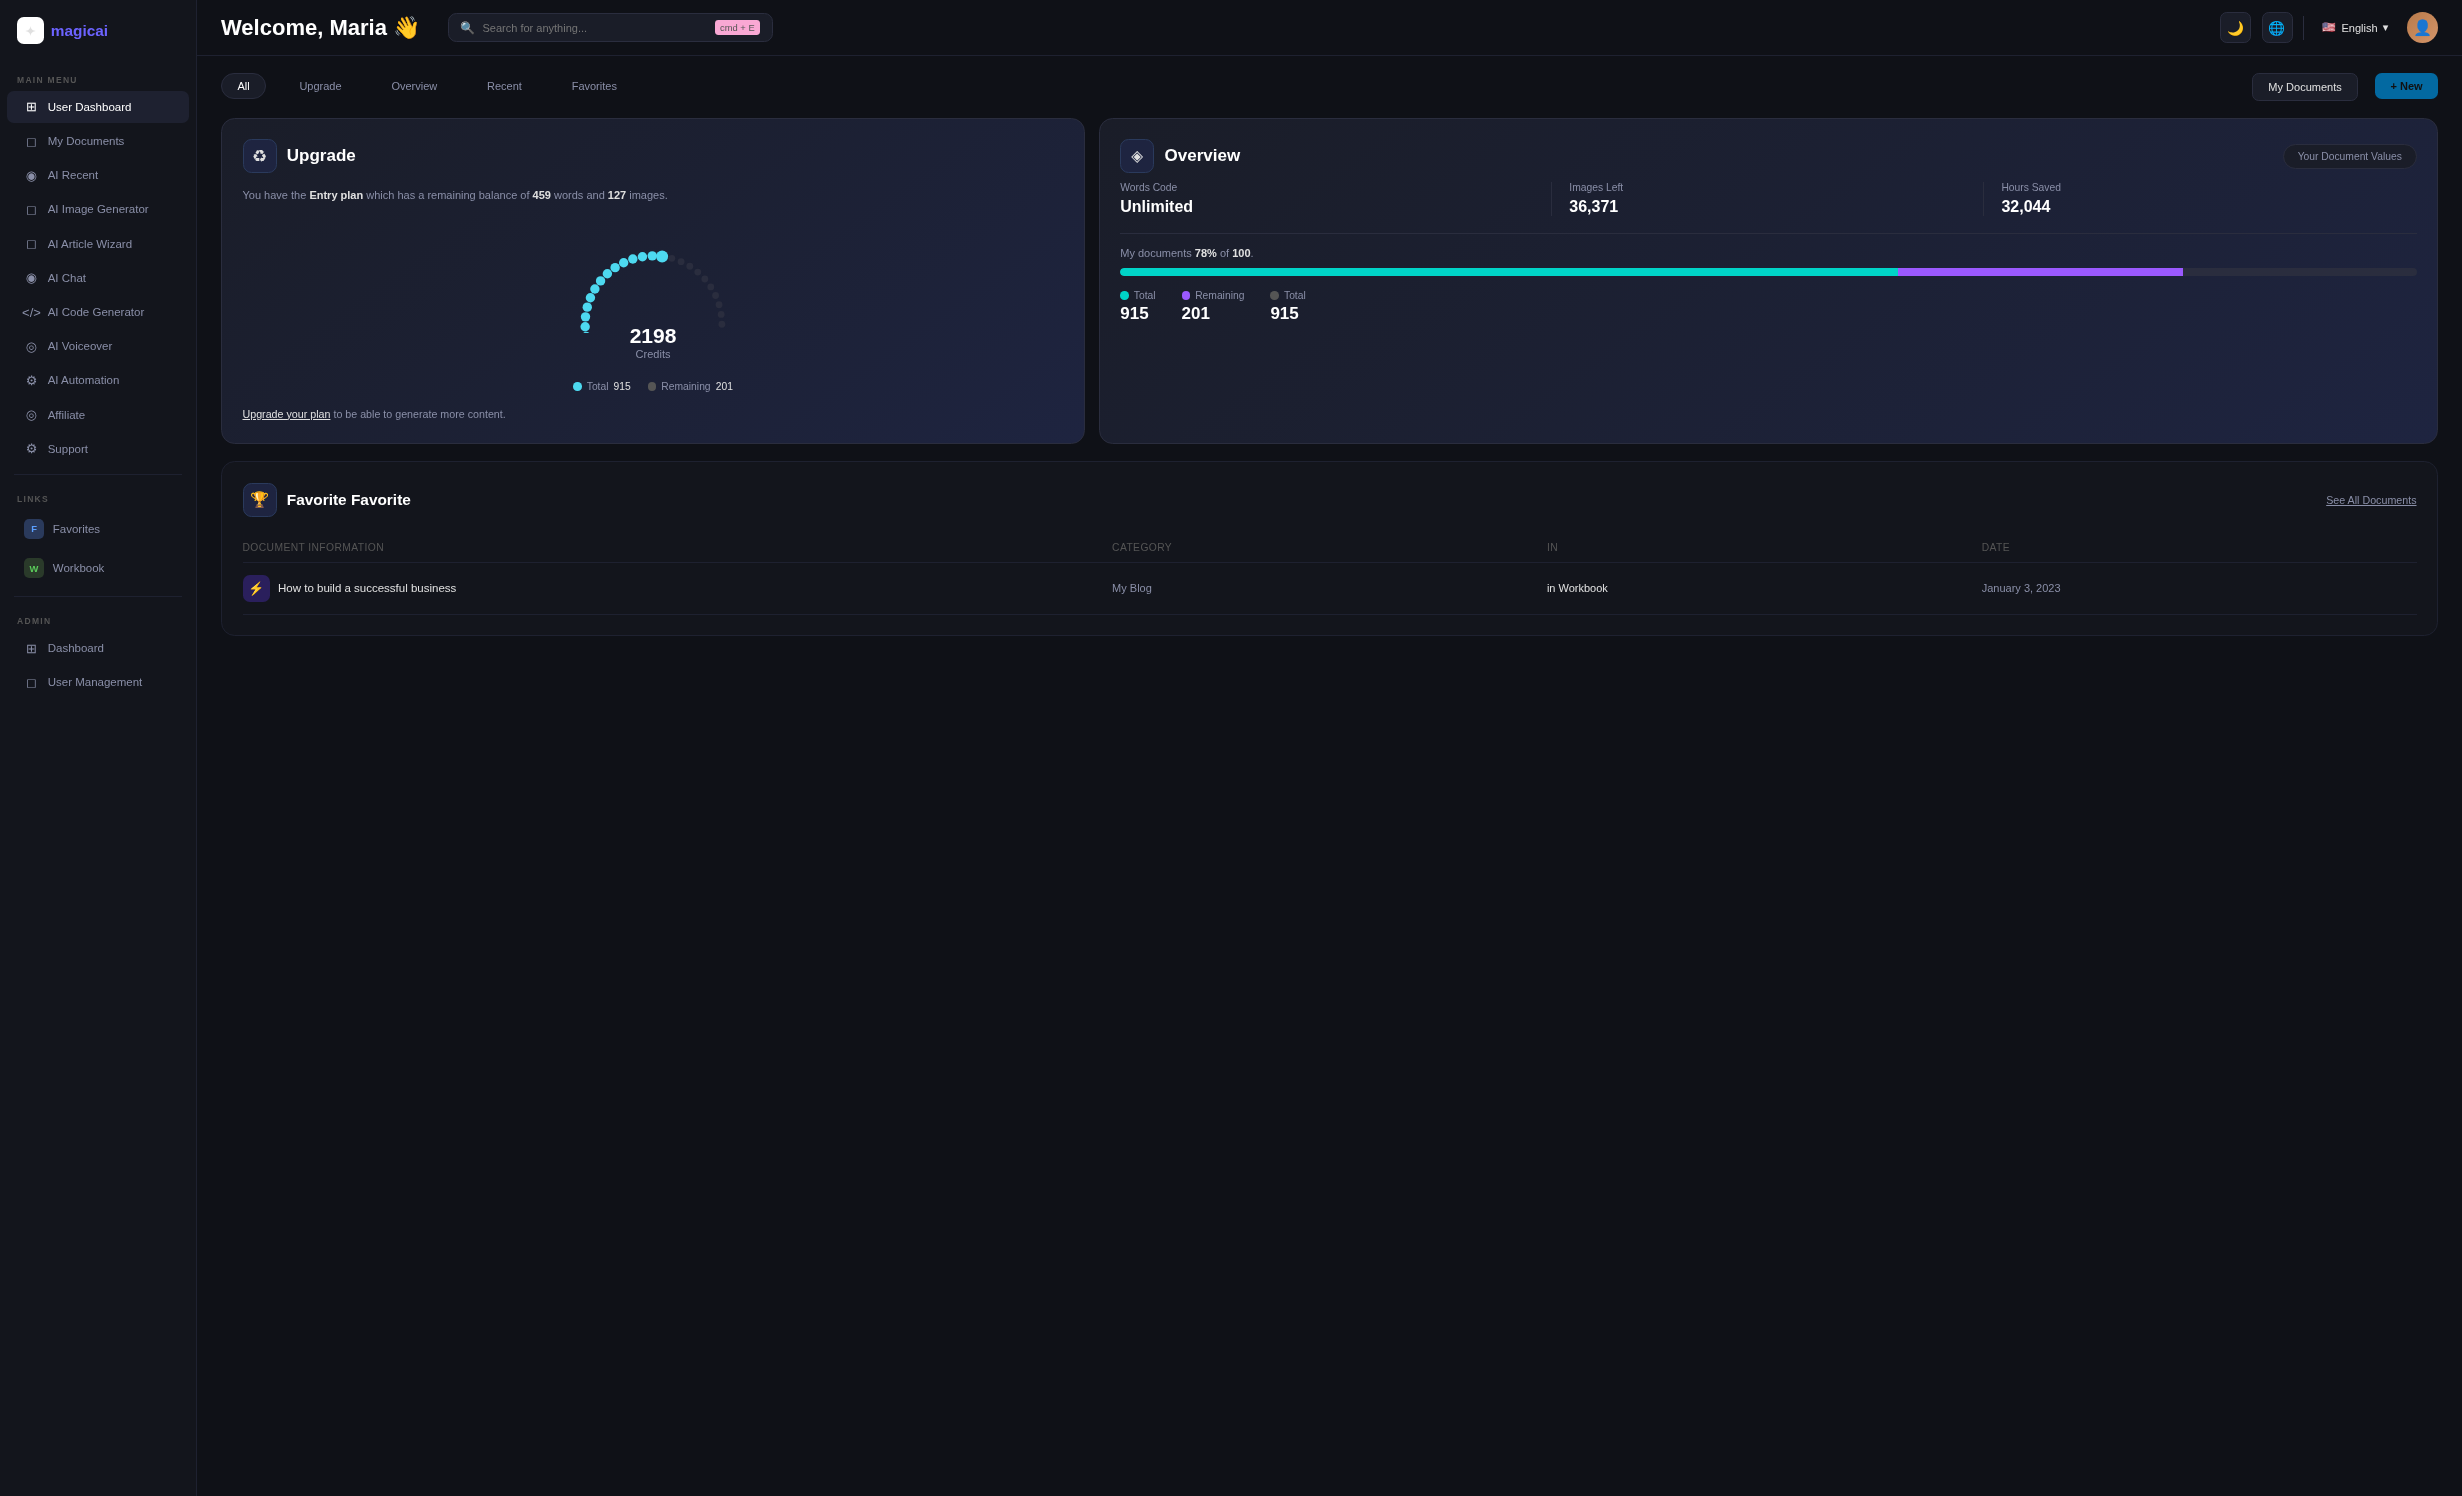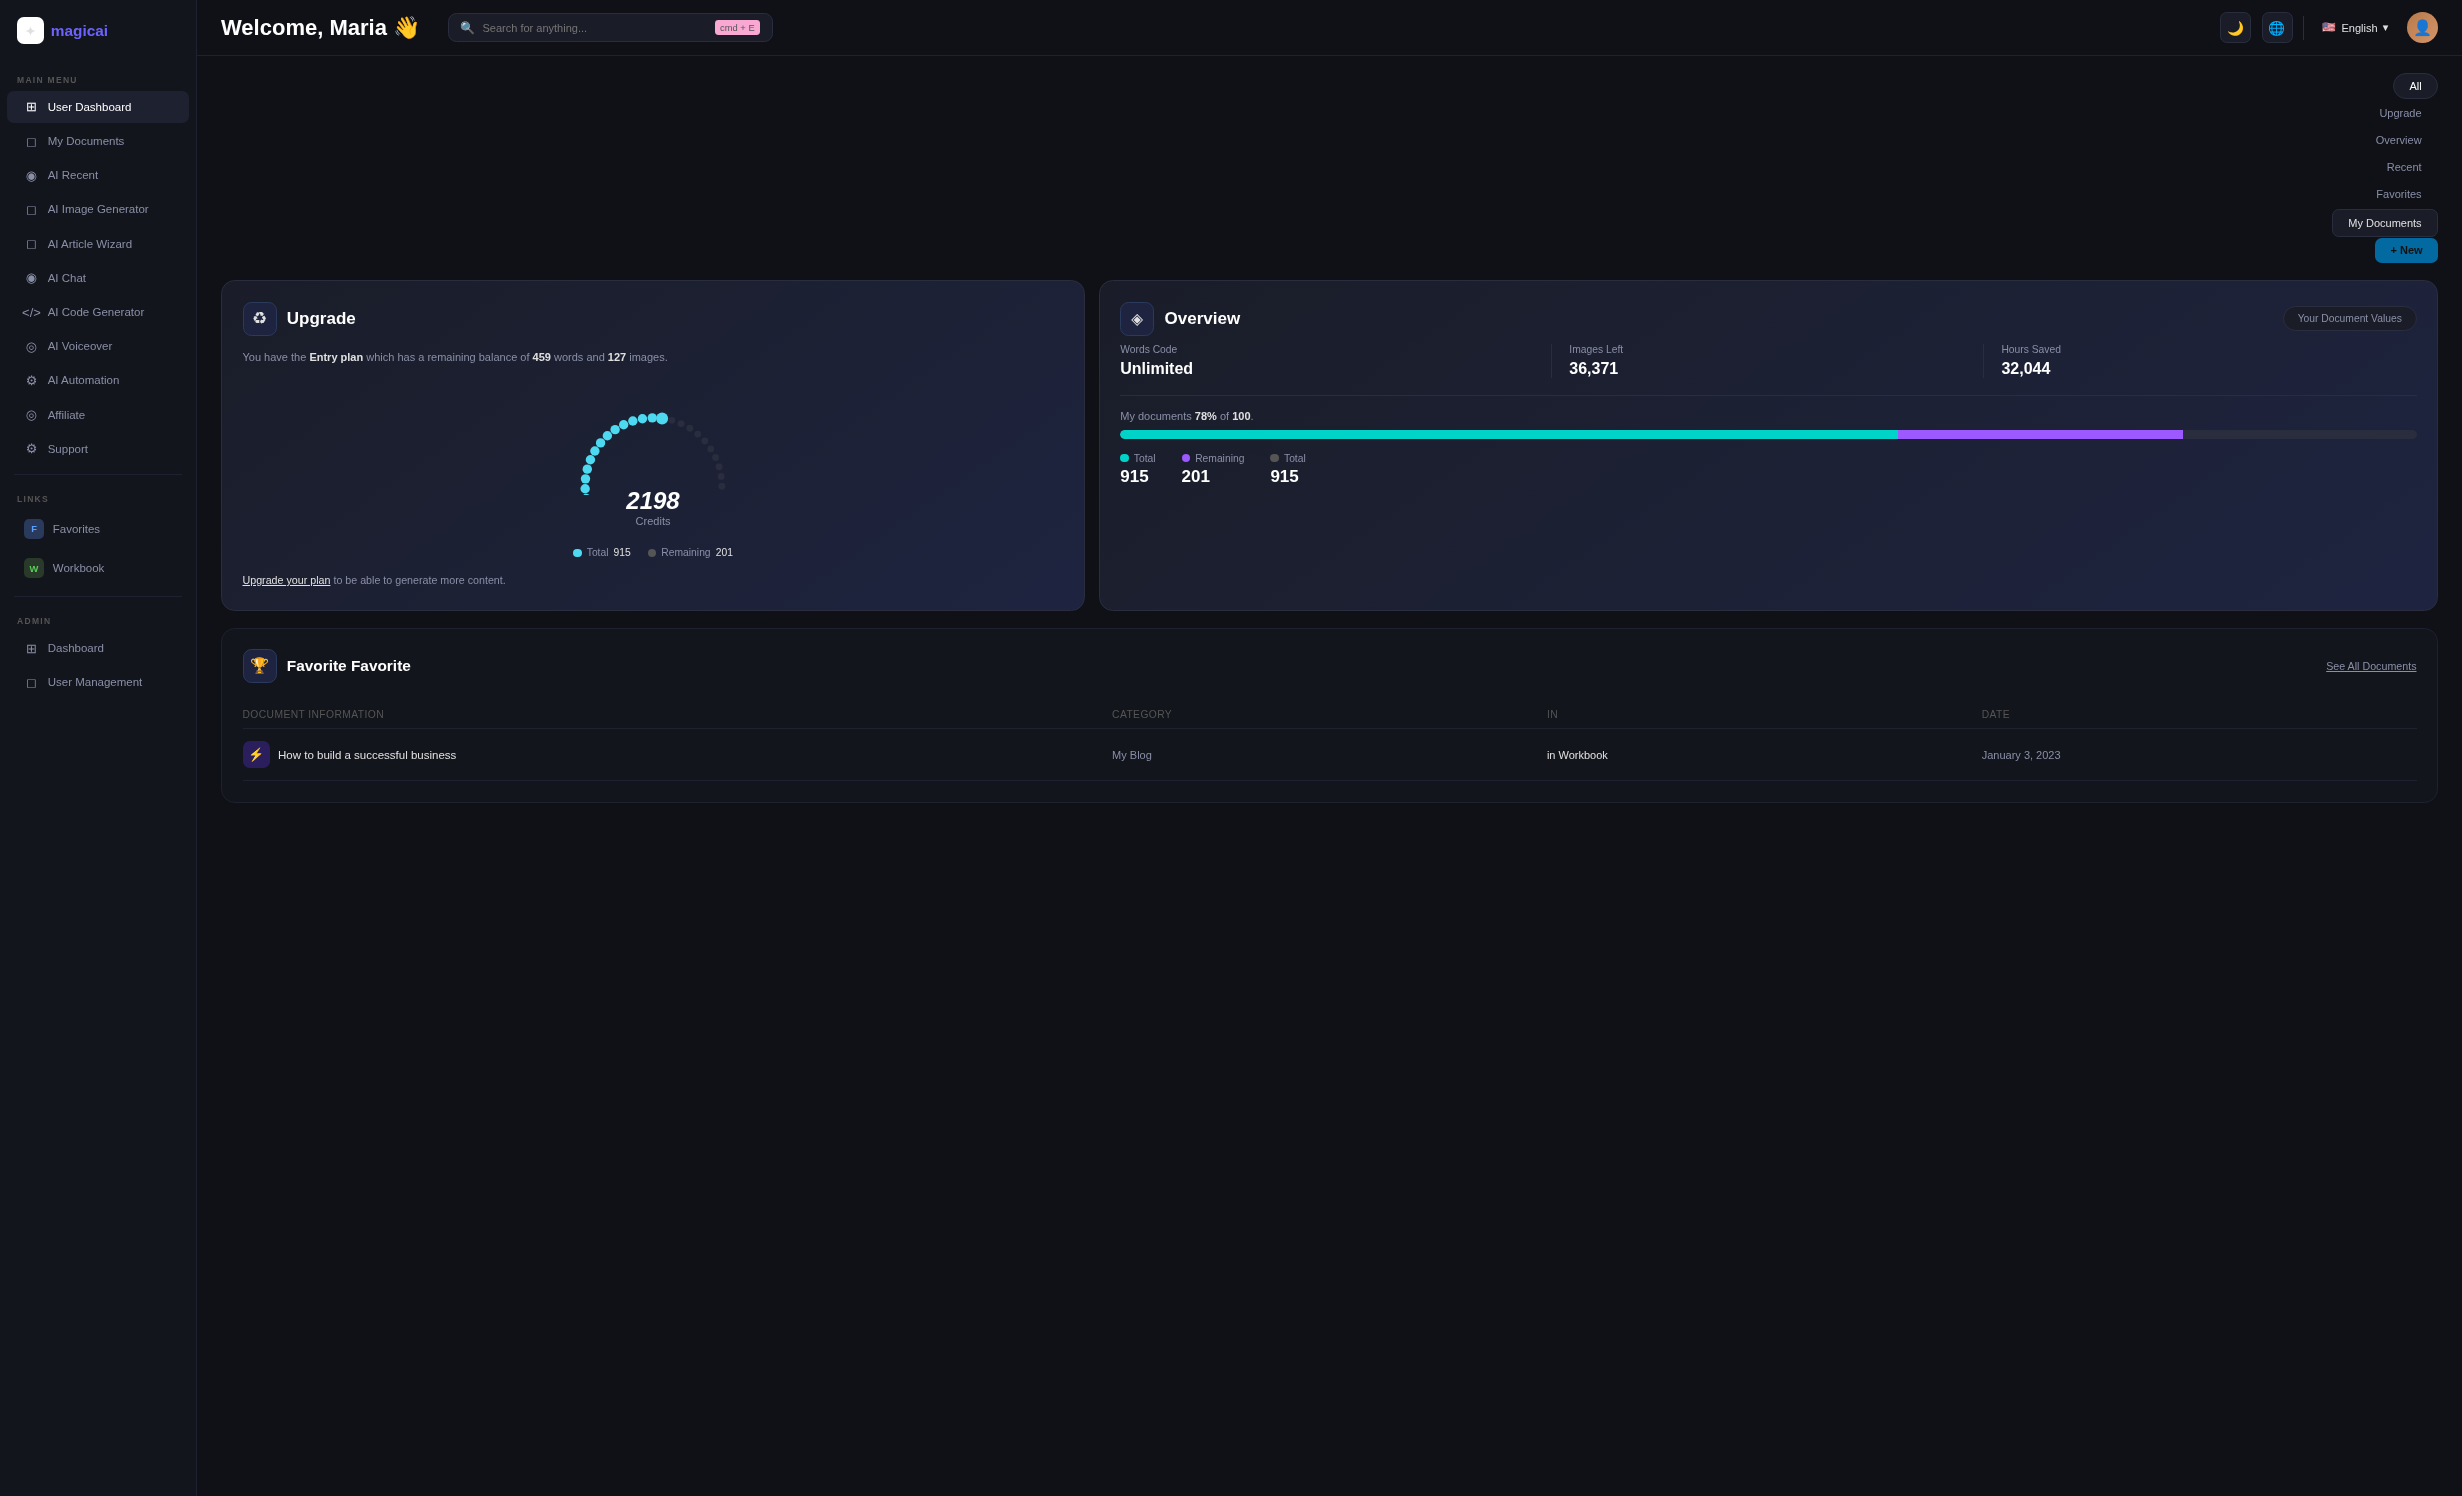--- a/index.html
+++ b/index.html
@@ -180,24 +180,23 @@
     
     .content {
       flex: 1;
       overflow-y: auto;
       padding: 17px 24px;
     }
 
     
     .filter-bar {
       display: flex;
-      align-items: flex-end;
-      gap: 1px;
+      align-items: flex-start;
+      gap: 17px;
       margin-bottom: 17px;
-      flex-direction: column;
     }
     .filter-tab {
       padding: 6px 15.4px;
       border-radius: 17px;
       font-size: 11px;
       cursor: pointer;
       color: #8a8fa8;
       background: none;
       border: 0.9px solid transparent;
       transition: all 0.15s;
@@ -277,26 +276,25 @@
 
     
     .gauge-container {
       display: flex;
       flex-direction: column;
       align-items: center;
       margin: 8.5px 0;
     }
     .gauge-svg { width: 171px; height: 103px; }
     .gauge-value {
-      font-size: 24px;
+      font-size: 21px;
       font-weight: 700;
       color: #fff;
       text-align: center;
       margin-top: -8.5px;
-      font-style: italic;
     }
     .gauge-label {
       font-size: 11px;
       color: #8a8fa8;
       text-align: center;
     }
     .gauge-legend {
       display: flex;
       gap: 17px;
       justify-content: center;

